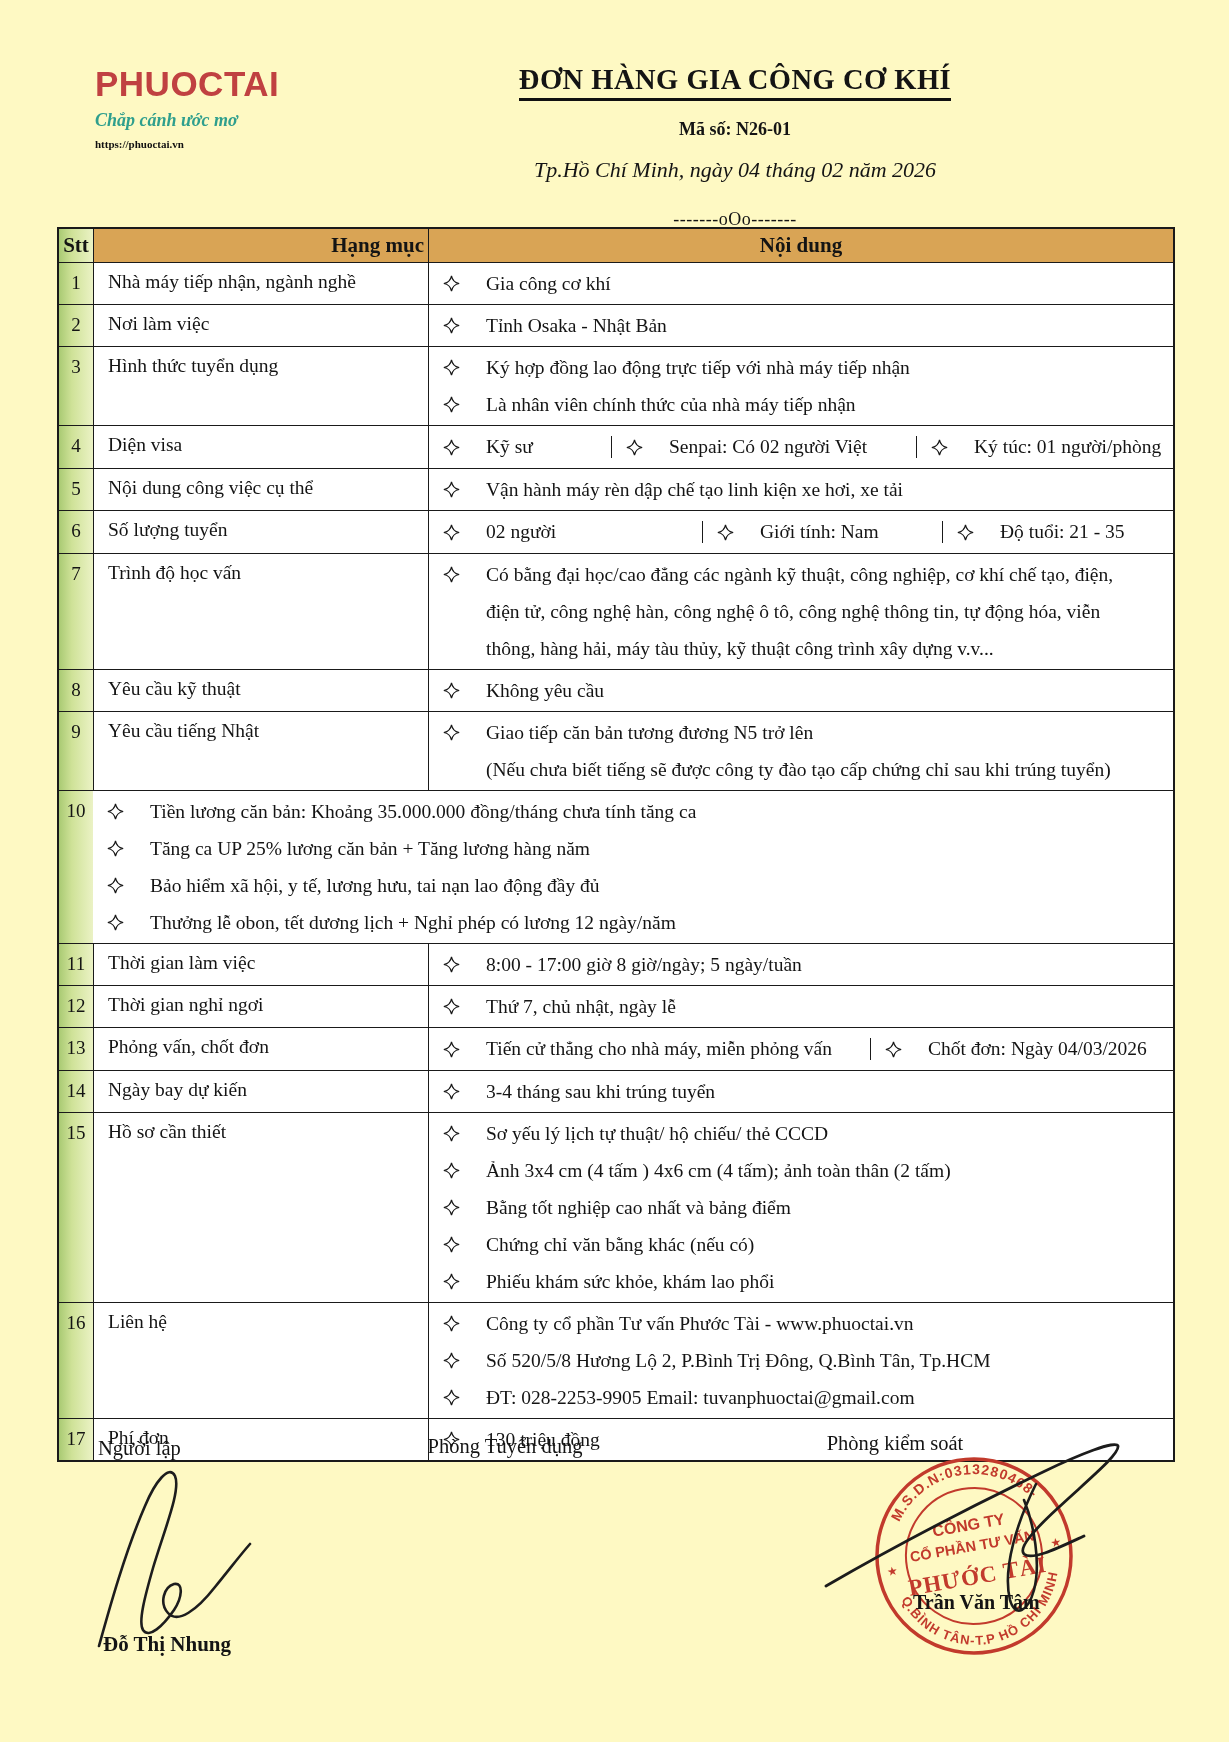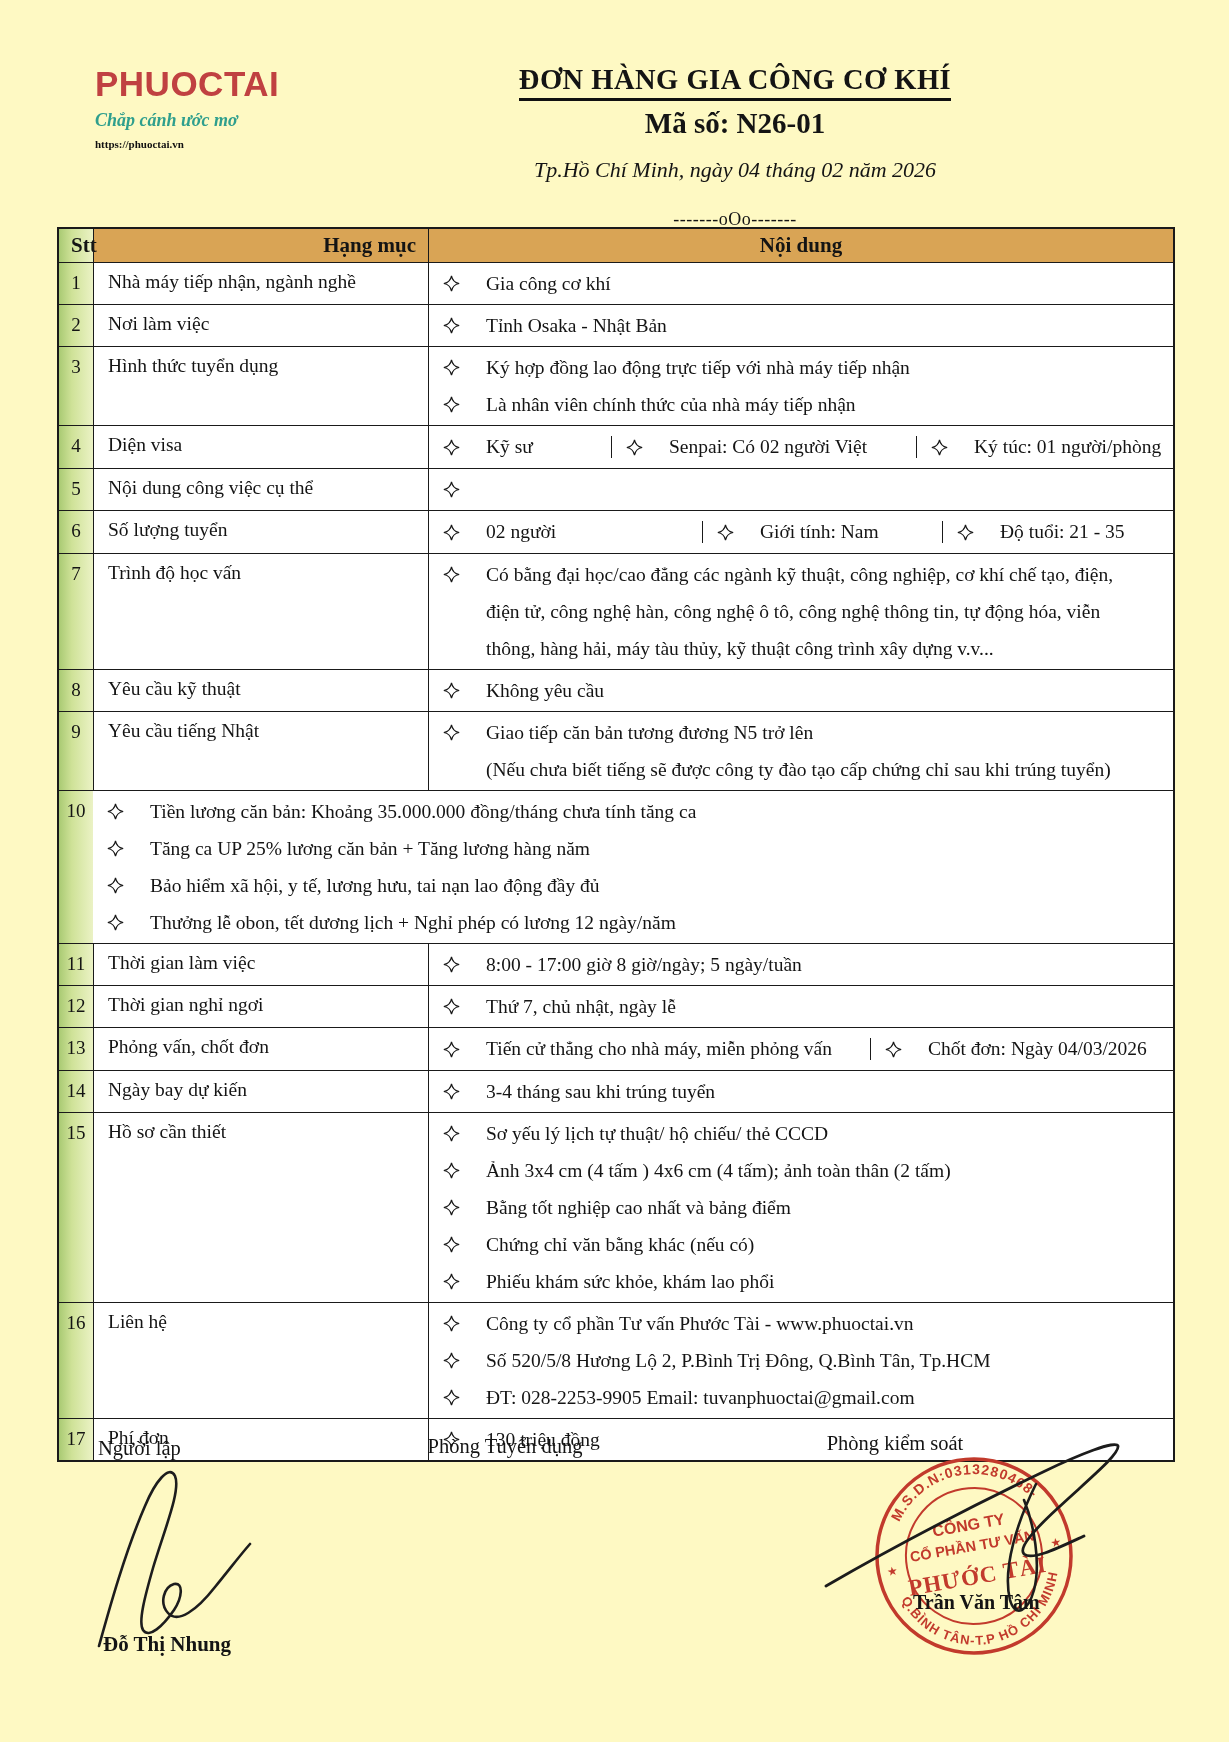--- a/index.html
+++ b/index.html
@@ -7,28 +7,28 @@
         font-family:"Liberation Serif",serif;color:#141414;overflow:hidden;}
   
   .brand{position:absolute;left:95px;top:66px;}
   .brand-name{font-family:"Liberation Sans",sans-serif;font-weight:bold;font-size:35px;
               letter-spacing:.5px;line-height:1;}
   .brand-tagline{font-style:italic;font-weight:bold;font-size:18px;margin-top:9px;}
   .brand-url{font-weight:bold;font-size:11px;margin-top:7px;color:#111;}
   .titleblock{position:absolute;left:340px;top:64px;width:790px;text-align:center;}
   .doc-title{display:inline-block;font-weight:bold;font-size:28.5px;border-bottom:3px solid #111;
              padding-bottom:2px;letter-spacing:.5px;}
-  .doc-code{font-weight:bold;font-size:29px;margin-top:6px;}
+  .doc-code{font-weight:bold;font-size:18px;margin-top:18px;}
   .doc-date{font-style:italic;font-size:22px;margin-top:17px;}
   .doc-sep{font-size:18px;margin-top:26px;letter-spacing:.5px;}
   
   .tbl{position:absolute;left:57px;top:227px;width:1118px;border:2.5px solid #1a1a1a;
        box-sizing:border-box;background:#fff;}
   .thead{display:flex;background:#d9a455;font-weight:bold;}
-  .th{text-align:center;font-size:21px;padding:4px 12px;box-sizing:border-box;}
+  .th{text-align:center;font-size:21px;padding:4px 4px;box-sizing:border-box;}
   .green{background:linear-gradient(90deg,#a9ca73 0%,#cfe298 38%,#ebf2c5 100%);}
   .th-no{width:34px;}
   .th-item{width:336px;border-left:1.5px solid #1a1a1a;border-right:1.5px solid #1a1a1a;text-align:right;}
   .th-content{flex:1;}
   .row{display:flex;border-top:1.5px solid #1a1a1a;}
   .col-no{width:34px;flex:none;text-align:center;font-size:19px;padding-top:9px;box-sizing:border-box;}
   .col-item{width:336px;flex:none;border-left:1.5px solid #1a1a1a;border-right:1.5px solid #1a1a1a;
             font-size:19.5px;padding:8px 8px 0 14px;box-sizing:border-box;}
   .col-content{flex:1;display:flex;flex-direction:column;justify-content:center;
                padding:2px 0;font-size:19.5px;min-width:0;}
@@ -158,20 +158,21 @@
     </div>
 
     <div class="row">
       <div class="col-no green">5</div>
       <div class="col-item">Nội dung công việc cụ thể</div>
       <div class="col-content">
         <div class="line">
           <svg class="bullet-icon" viewBox="0 0 20 20">
               <use href="#star4"></use>
             </svg>
+          <span class="txt">Vận hành máy rèn dập chế tạo linh kiện xe hơi, xe tải</span>
         </div>
       </div>
     </div>
 
     <div class="row cells-row">
       <div class="col-no green">6</div>
       <div class="col-item">Số lượng tuyển</div>
       <div class="col-content">
         <div class="line cells">
           <div class="subcell" style="width:273px">

